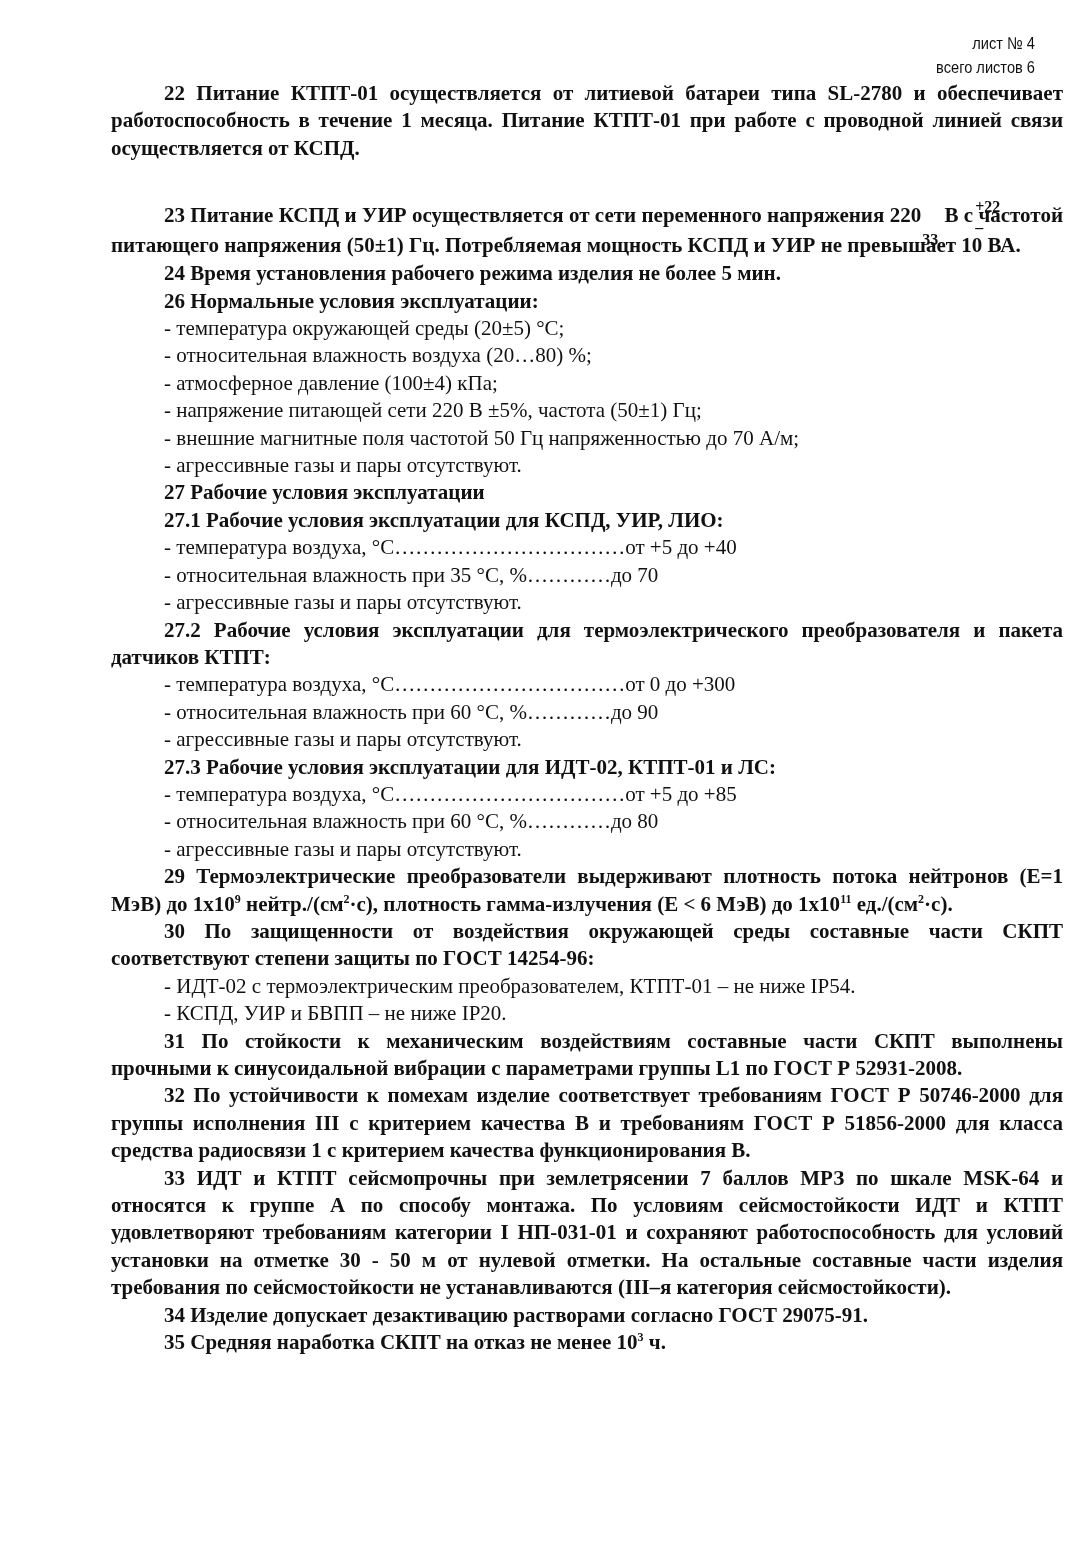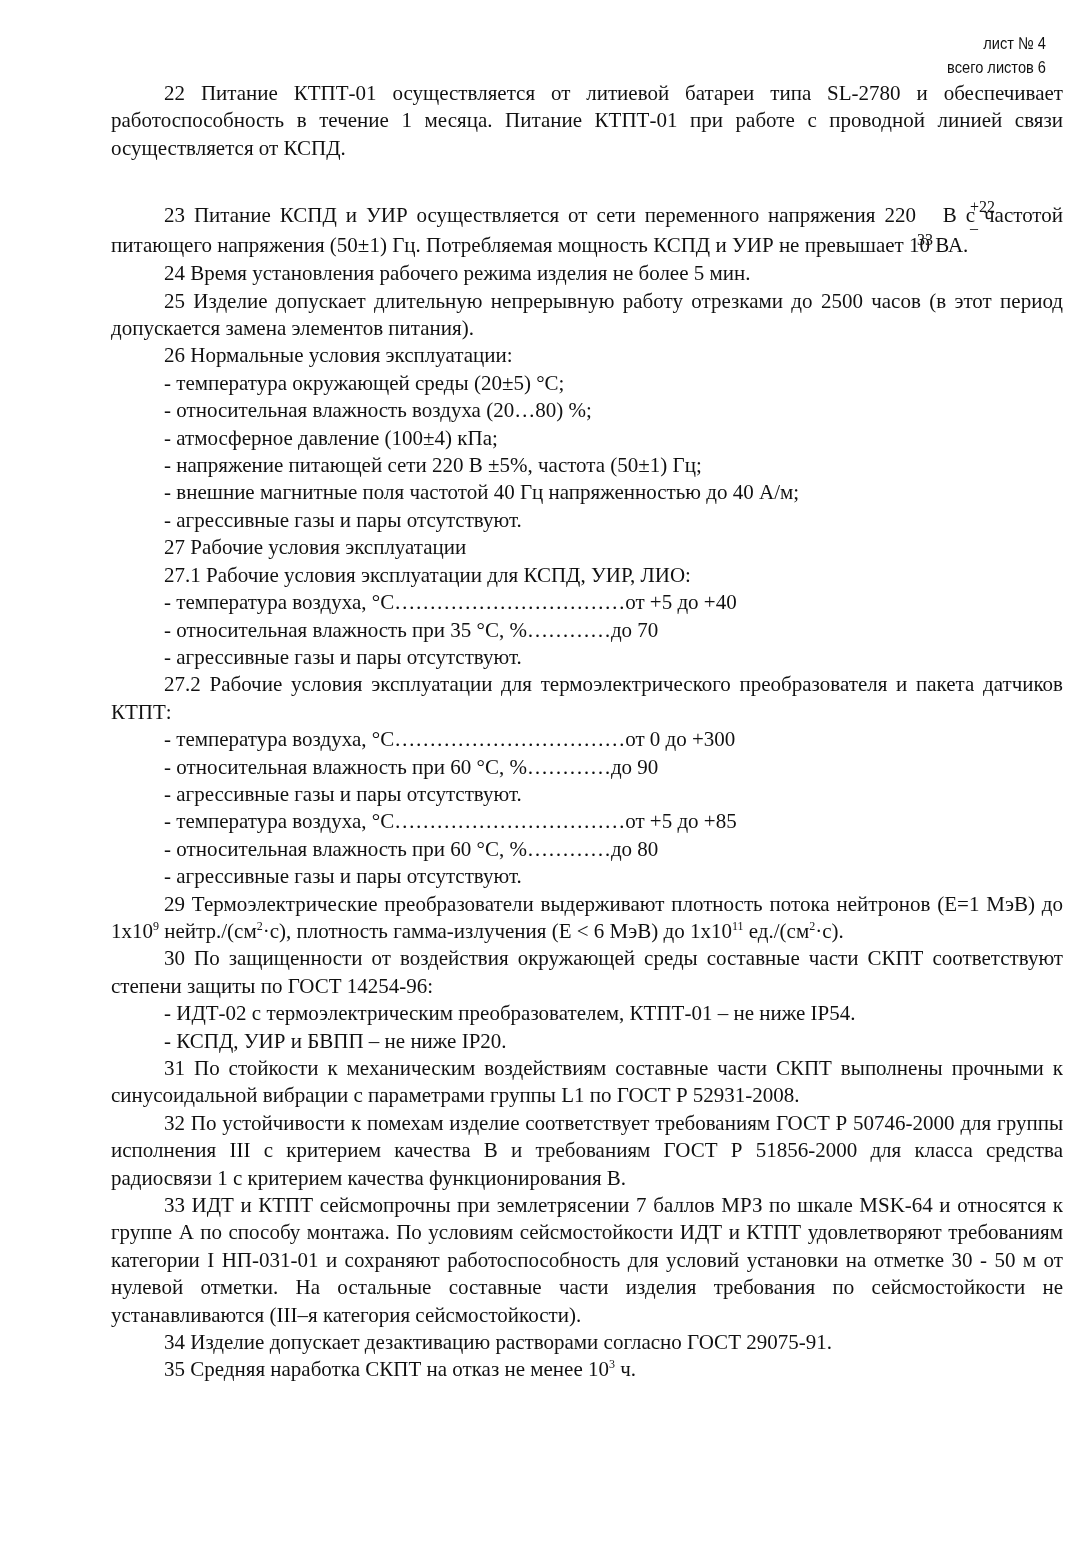--- a/index.html
+++ b/index.html
@@ -1,22 +1,22 @@
 <!DOCTYPE html>
 <html><head>
 <meta charset="utf-8">
 <style>
   html, body { margin: 0; padding: 0; background: #ffffff; }
   body { width: 1092px; height: 1560px; position: relative; overflow: hidden; color: #111; }
   .page { position: absolute; left: 0; top: 0; width: 1092px; height: 1560px; background: #fff; }
-  .header { position: absolute; right: 46px; top: 32px; text-align: right; font-family: "Liberation Sans", sans-serif; font-size: 17px; line-height: 24px; font-stretch: condensed; }
+  .header { position: absolute; right: 57px; top: 32px; text-align: right; font-family: "Liberation Sans", sans-serif; font-size: 17px; line-height: 24px; font-stretch: condensed; }
   .header div { transform: scaleX(0.86); transform-origin: right center; }
   .body { position: absolute; left: 111px; top: 80px; width: 952px; font-family: "Liberation Serif", serif; font-size: 21px; line-height: 27.4px; }
   .p { margin: 0; text-align: justify; text-align-last: left; }
-  .ind { text-indent: 53px; }
+  .ind { text-indent: 53px; font-weight: bold; }
   .li { padding-left: 53px; }
   sup { font-size: 12px; line-height: 0; vertical-align: 8px; }
   .tol { display: inline-block; position: relative; width: 18px; height: 14px; vertical-align: -2px; }
   .tol span { position: absolute; left: 1px; font-size: 16px; line-height: 12px; }
   .tol .up { top: -9px; }
   .tol .dn { top: 12px; }
 </style>
 </head>
 <body>
 
@@ -26,40 +26,40 @@
     <div>лист № 4</div>
     <div>всего листов 6</div>
   </div>
 
   <div class="body">
     <p class="p ind">22 Питание КТПТ-01 осуществляется от литиевой батареи типа SL-2780 и обеспечивает работоспособность в течение 1 месяца. Питание КТПТ-01 при работе с проводной линией связи осуществляется от КСПД.</p>
 
     <p class="p ind" style="line-height:30px;margin-top:38px;"><span>23 Питание КСПД и УИР осуществляется от сети переменного напряжения 220</span><span class="tol"><span class="up">+22</span><span class="dn">–33</span></span><span> В с частотой питающего напряжения (50±1) Гц. Потребляемая мощность КСПД и УИР не превышает 10 ВА.</span></p>
 
     <p class="p ind">24 Время установления рабочего режима изделия не более 5 мин.</p>
-    <p class="p ind">25 Изделие допускает длительную непрерывную работу отрезками до 2500 часов (в этот период допускается замена элементов питания).</p>
     <p class="p ind">26 Нормальные условия эксплуатации:</p>
     <p class="p li">- температура окружающей среды (20±5) °С;</p>
     <p class="p li">- относительная влажность воздуха (20…80) %;</p>
     <p class="p li">- атмосферное давление (100±4) кПа;</p>
     <p class="p li">- напряжение питающей сети 220 В ±5%, частота (50±1) Гц;</p>
-    <p class="p li">- внешние магнитные поля частотой 40 Гц напряженностью до 40 А/м;</p>
+    <p class="p li">- внешние магнитные поля частотой 50 Гц напряженностью до 70 А/м;</p>
     <p class="p li">- агрессивные газы и пары отсутствуют.</p>
 
     <p class="p ind">27 Рабочие условия эксплуатации</p>
     <p class="p ind">27.1 Рабочие условия эксплуатации для КСПД, УИР, ЛИО:</p>
     <p class="p li">- температура воздуха, °С……………………………от +5 до +40</p>
     <p class="p li">- относительная влажность при 35 °С, %…………до 70</p>
     <p class="p li">- агрессивные газы и пары отсутствуют.</p>
 
     <p class="p ind">27.2 Рабочие условия эксплуатации для термоэлектрического преобразователя и пакета датчиков КТПТ:</p>
     <p class="p li">- температура воздуха, °С……………………………от 0 до +300</p>
     <p class="p li">- относительная влажность при 60 °С, %…………до 90</p>
     <p class="p li">- агрессивные газы и пары отсутствуют.</p>
 
+    <p class="p ind">27.3 Рабочие условия эксплуатации для ИДТ-02, КТПТ-01 и ЛС:</p>
     <p class="p li">- температура воздуха, °С……………………………от +5 до +85</p>
     <p class="p li">- относительная влажность при 60 °С, %…………до 80</p>
     <p class="p li">- агрессивные газы и пары отсутствуют.</p>
 
 
     <p class="p ind"><span>29 Термоэлектрические преобразователи выдерживают плотность потока нейтронов (Е=1 МэВ) до 1х10</span><sup>9</sup><span> нейтр./(см</span><sup>2</sup><span>·с), плотность гамма-излучения (Е &lt; 6 МэВ) до 1х10</span><sup>11</sup><span>  ед./(см</span><sup>2</sup><span>·с).</span></p>
 
     <p class="p ind">30 По защищенности от воздействия окружающей среды составные части СКПТ соответствуют степени защиты по ГОСТ 14254-96:</p>
     <p class="p li">- ИДТ-02 с термоэлектрическим преобразователем, КТПТ-01 – не ниже IP54.</p>
     <p class="p li">- КСПД, УИР и БВПП – не ниже IP20.</p>

